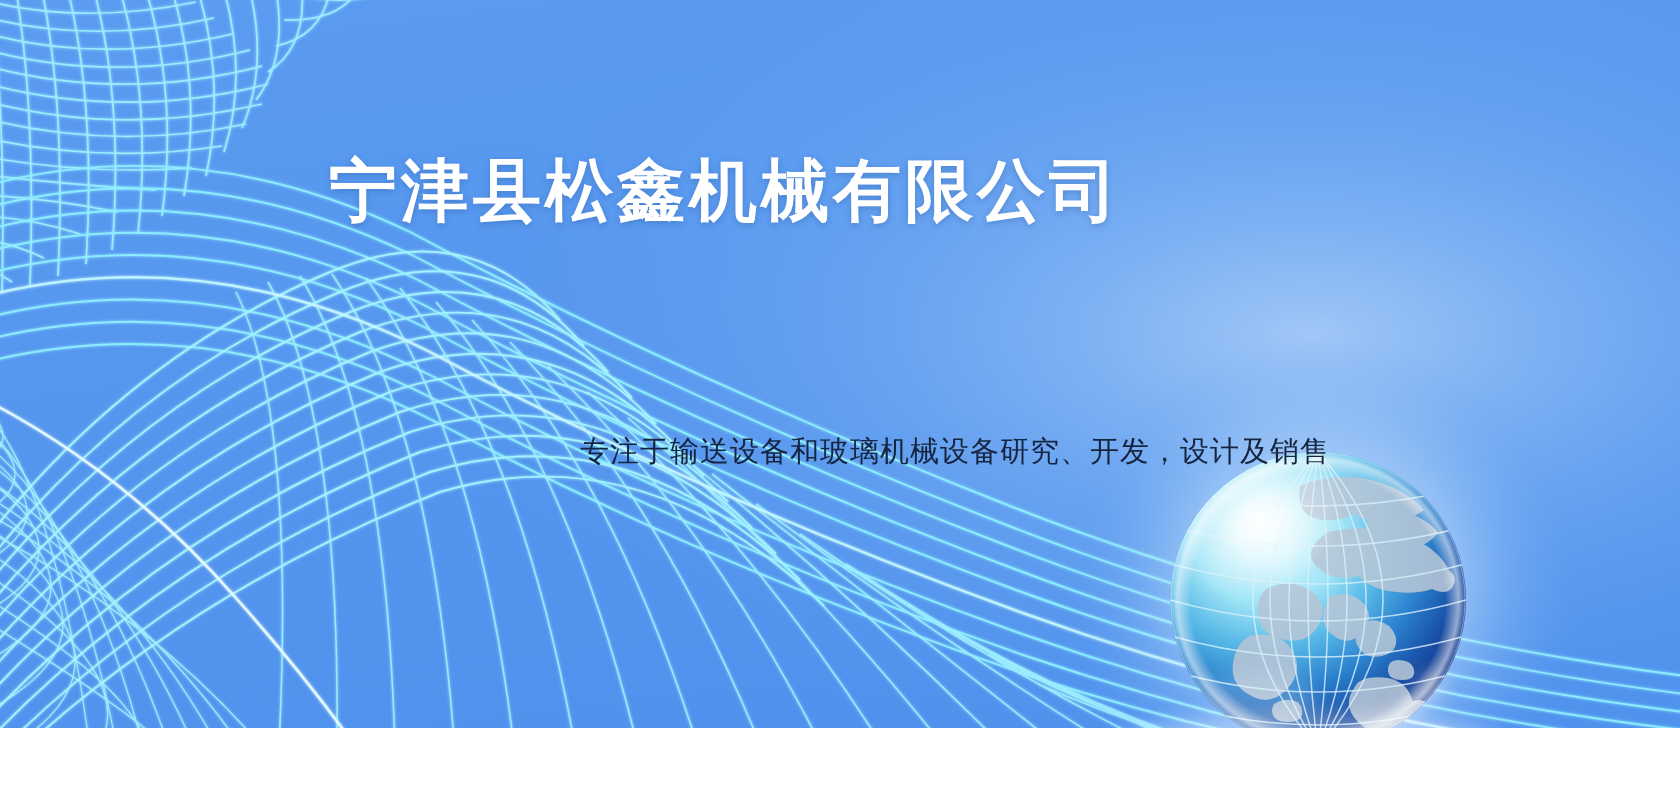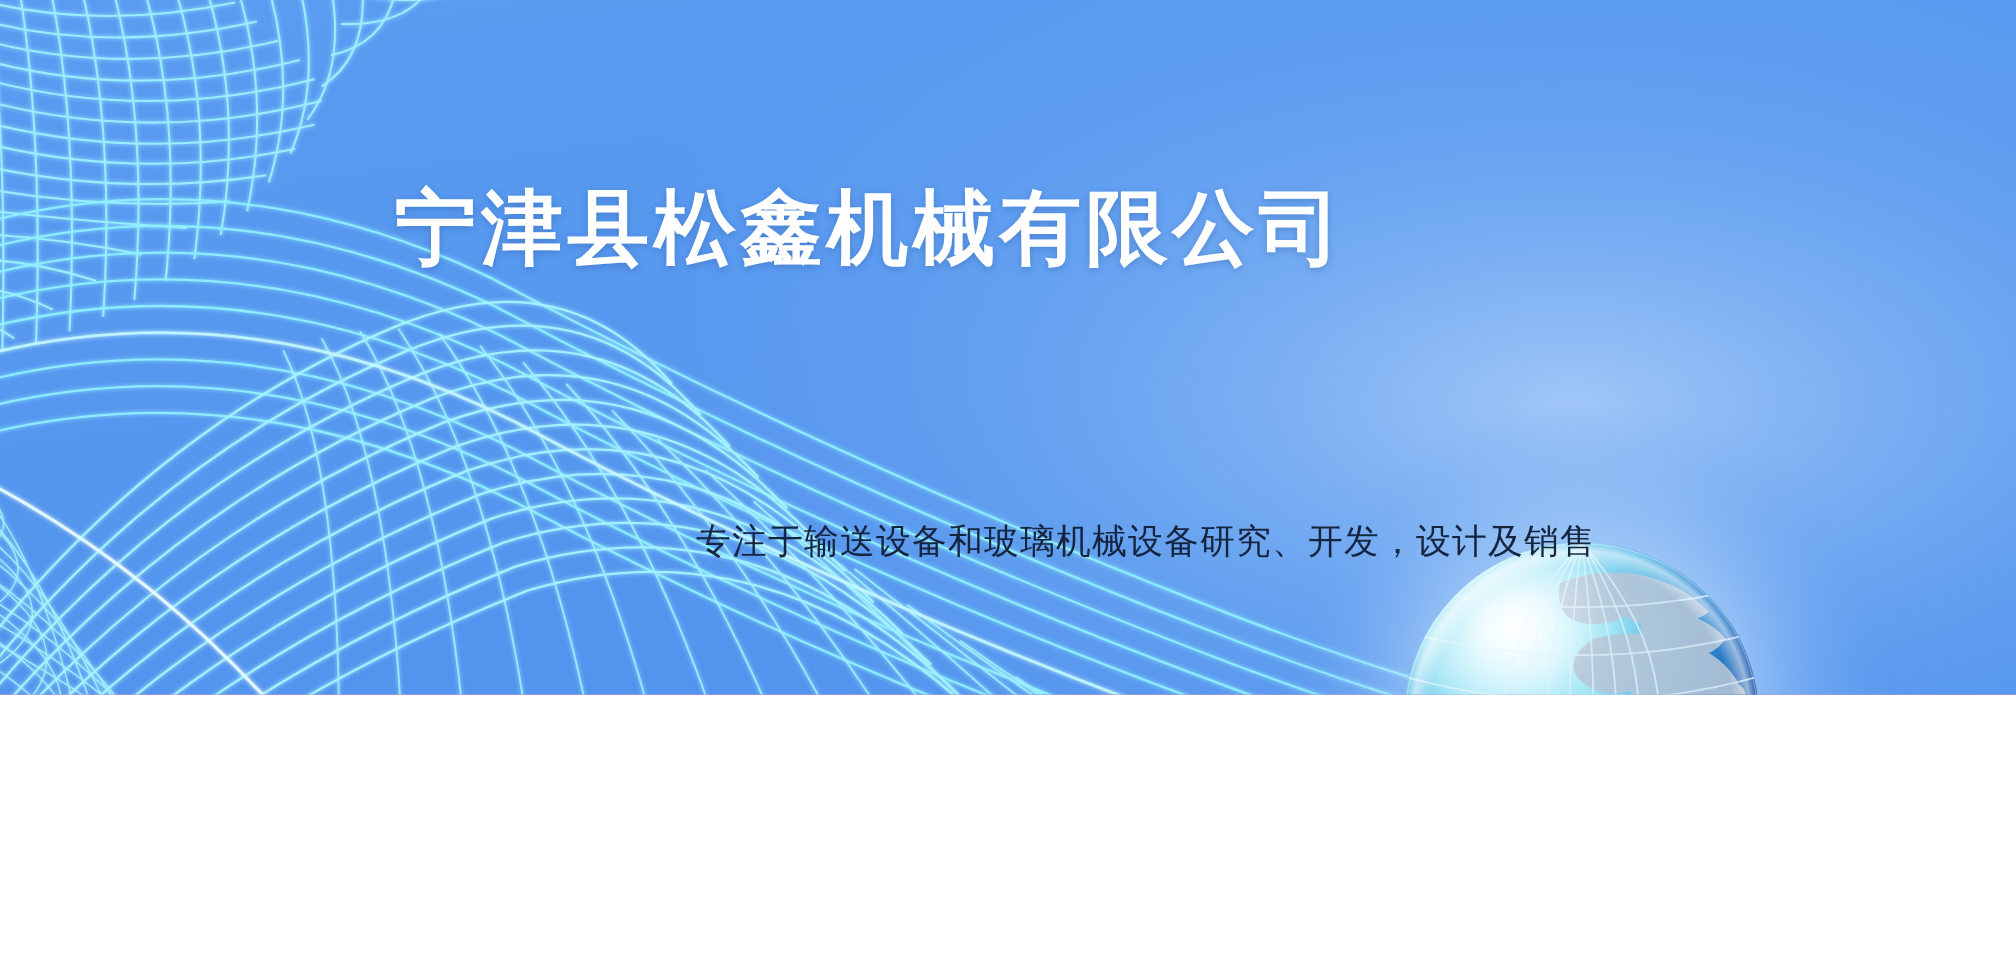--- a/index.html
+++ b/index.html
@@ -4,23 +4,23 @@
 <title>Company Banner</title>
 <style>
   html, body {
     margin: 0;
     padding: 0;
     background: #ffffff;
   }
   #banner {
     position: relative;
     width: 1680px;
-    height: 579px;
+    height: 728px;
     overflow: hidden;
-    background: #ec4899;
+    background: #d946ef;
     font-family: "Liberation Sans", "DejaVu Sans", sans-serif;
   }
   #bg-svg {
     position: absolute;
     inset: 0;
     width: 1680px;
     height: 800px;
     display: block;
   }
   .text-layer {

